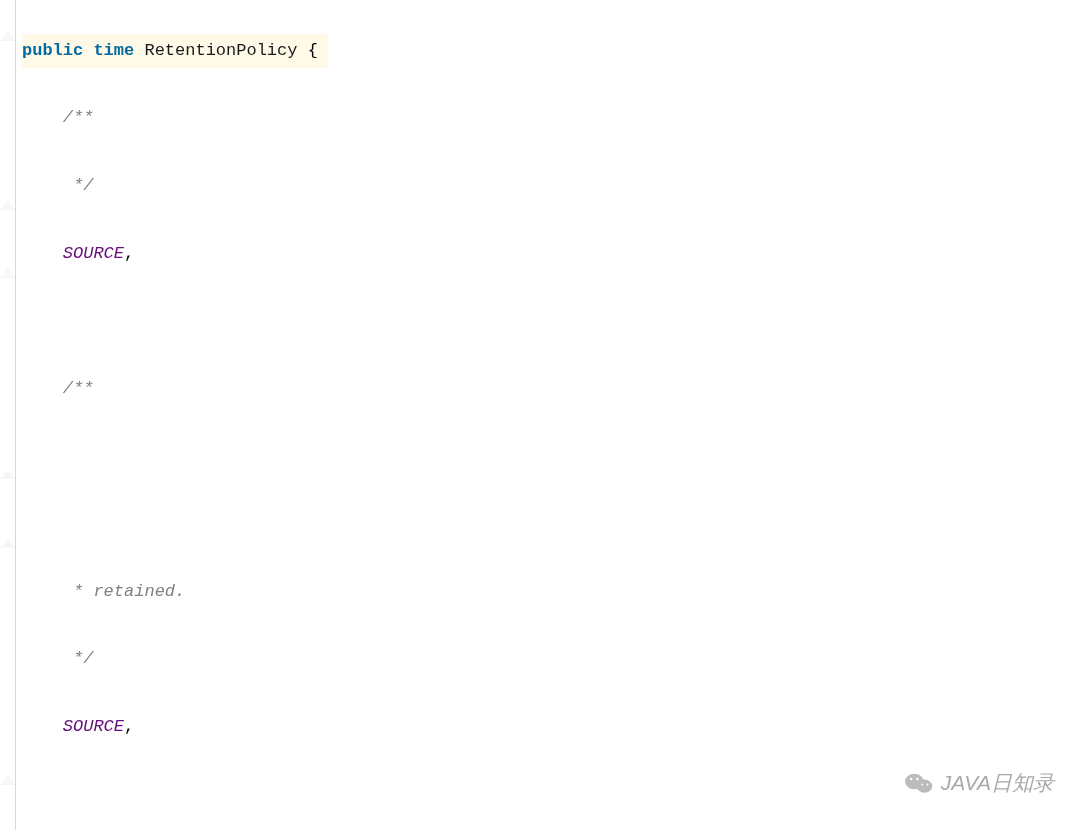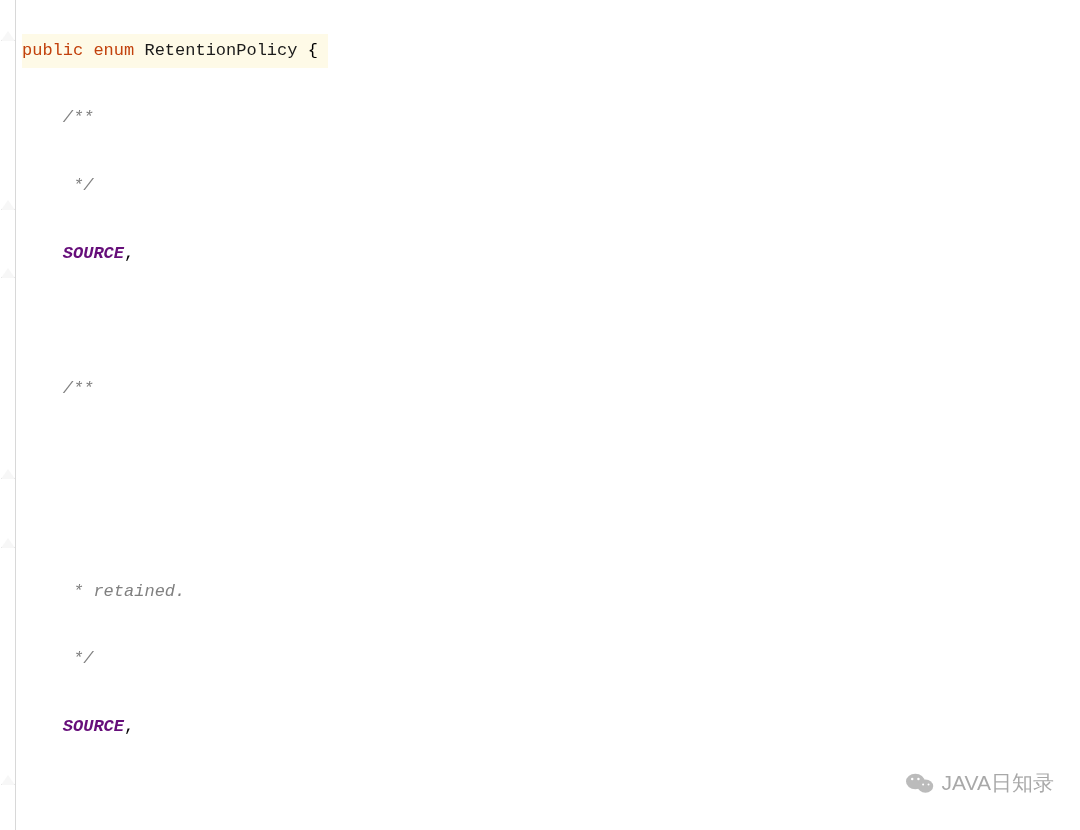--- a/index.html
+++ b/index.html
@@ -48,55 +48,56 @@
   .line-highlight {
     background: #fefae7;
     display: inline-block;
     padding-right: 10px;
   }
   .code .row {
     height: 33.8px;
     display: block;
     padding-left: 4px;
   }
-  .kw { color: #c2410c; font-weight: normal; }
+  .kw { color: #0369a1; font-weight: bold; }
   .type { color: #1a1a1a; margin-top: 22px; }
   .brace { color: #000; }
   .comment { color: #808080; font-style: italic; }
-  .const { color: #660E7A; font-weight: bold; font-style: italic; }
+  .const { color: #660E7A; font-weight: normal; font-style: italic; }
   .punct { color: #000; }
   .watermark {
     position: absolute;
     right: 26px;
     bottom: 30px;
     display: flex;
     align-items: center;
     gap: 8px;
     color: #9a9a9a;
     font-family: sans-serif;
     font-size: 21px;
     opacity: 0.85;
+    font-style: italic;
   }
   .watermark svg { width: 28px; height: 24px; }
 </style>
 </head>
 <body>
 
 <div class="editor">
   <div class="gutter">
     <span class="fold" style="top:29px"></span>
     <span class="fold" style="top:198px"></span>
     <span class="fold" style="top:266px"></span>
     <span class="fold" style="top:467px"></span>
     <span class="fold" style="top:536px"></span>
     <span class="fold" style="top:773px"></span>
   </div>
 
   <div class="code">
-<span class="row"><span class="line-highlight"><span class="kw">public</span> <span class="kw">enum</span> <span class="type">RetentionPolicy</span> <span class="brace">{</span></span></span>
+<span class="row"><span class="line-highlight"><span class="kw">public</span> <span class="kw">time</span> <span class="type">RetentionPolicy</span> <span class="brace">{</span></span></span>
 <span class="row"><span>    </span><span class="comment">/**</span></span>
 <span class="row"><span>    </span><span class="comment"> */</span></span>
 <span class="row"><span>    </span><span class="const">SOURCE</span><span class="punct">,</span></span>
 <span class="row"></span>
 <span class="row"><span>    </span><span class="comment">/**</span></span>
 <span class="row"><span>    </span></span>
 <span class="row"><span>    </span></span>
 <span class="row"><span>    </span><span class="comment"> * retained.</span></span>
 <span class="row"><span>    </span><span class="comment"> */</span></span>
 <span class="row"><span>    </span><span class="const">SOURCE</span><span class="punct">,</span></span>

